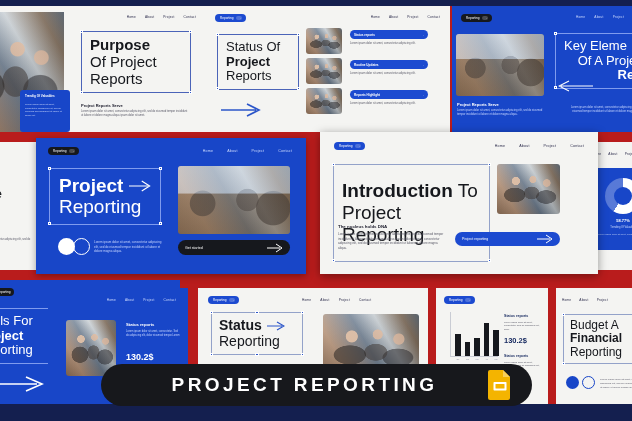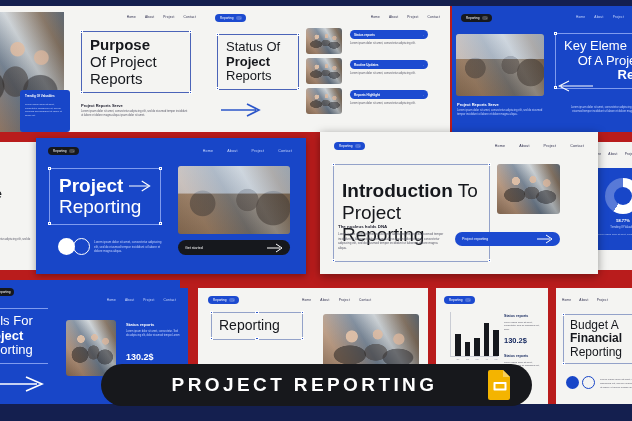--- a/index.html
+++ b/index.html
@@ -416,20 +416,26 @@
       <span>Project</span>
       <span>Contact</span>
     </div>
     <div class="headline" style="left:13px; top:24px; width:92px; padding:5px 7px; border-color:#93a2c9;">
       <span class="handle tl"></span>
       <span class="handle tr"></span>
       <span class="handle bl"></span>
       <span class="handle br"></span>
       <span class="handle tc"></span>
       <span class="handle bc"></span>
+      <div style="display:flex; align-items:center; gap:5px;">
+        <span class="h-bold" style="font-size:14px;">Status</span>
+        <svg width="18" height="10" viewBox="0 0 18 10">
+          <path d="M0 5 H15 M10 1 L17 5 L10 9" stroke="#2b55c9" stroke-width="1.2" fill="none"></path>
+        </svg>
+      </div>
       <div class="h-thin" style="font-size:14px;">Reporting</div>
     </div>
     <div class="subttl" style="left:15px; top:84px; font-size:3.6px;">Reporting And Evaluating</div>
     <div class="photo" style="left:125px; top:26px; width:96px; height:66px;"></div>
   </div>
 
   <div class="slide white" style="left:436px; top:288px; width:112px; height:126px;">
     <div class="pill blue" style="left:8px; top:8px;">
       <span>Reporting</span>
       <span class="dot">→</span>

